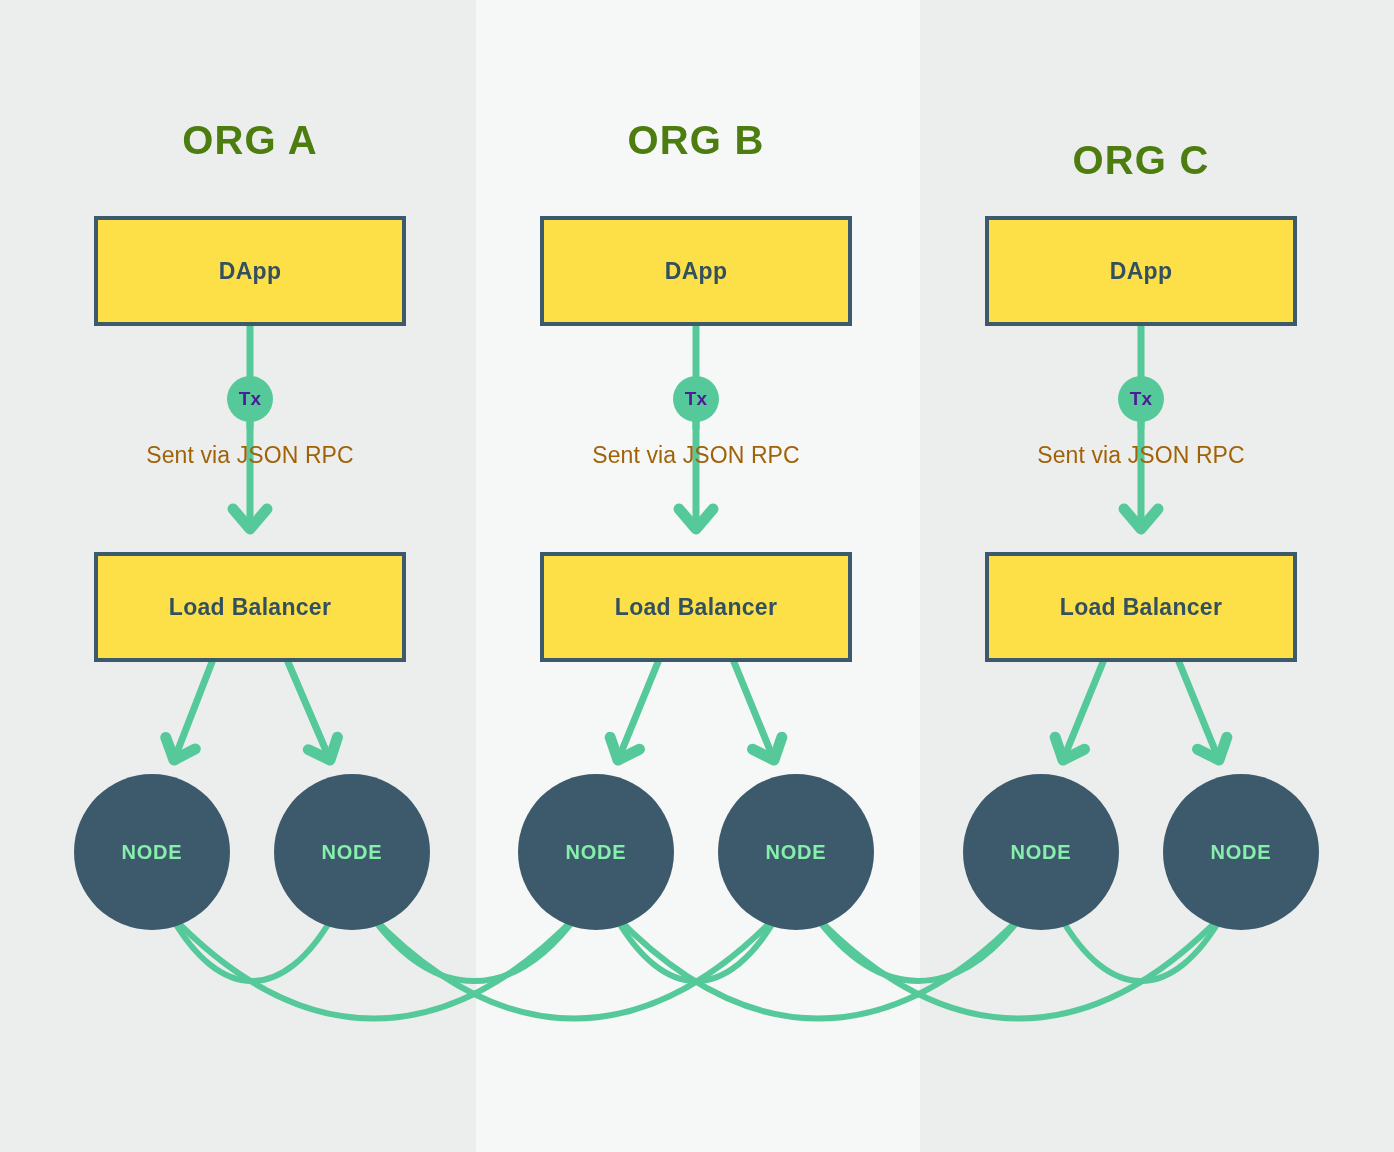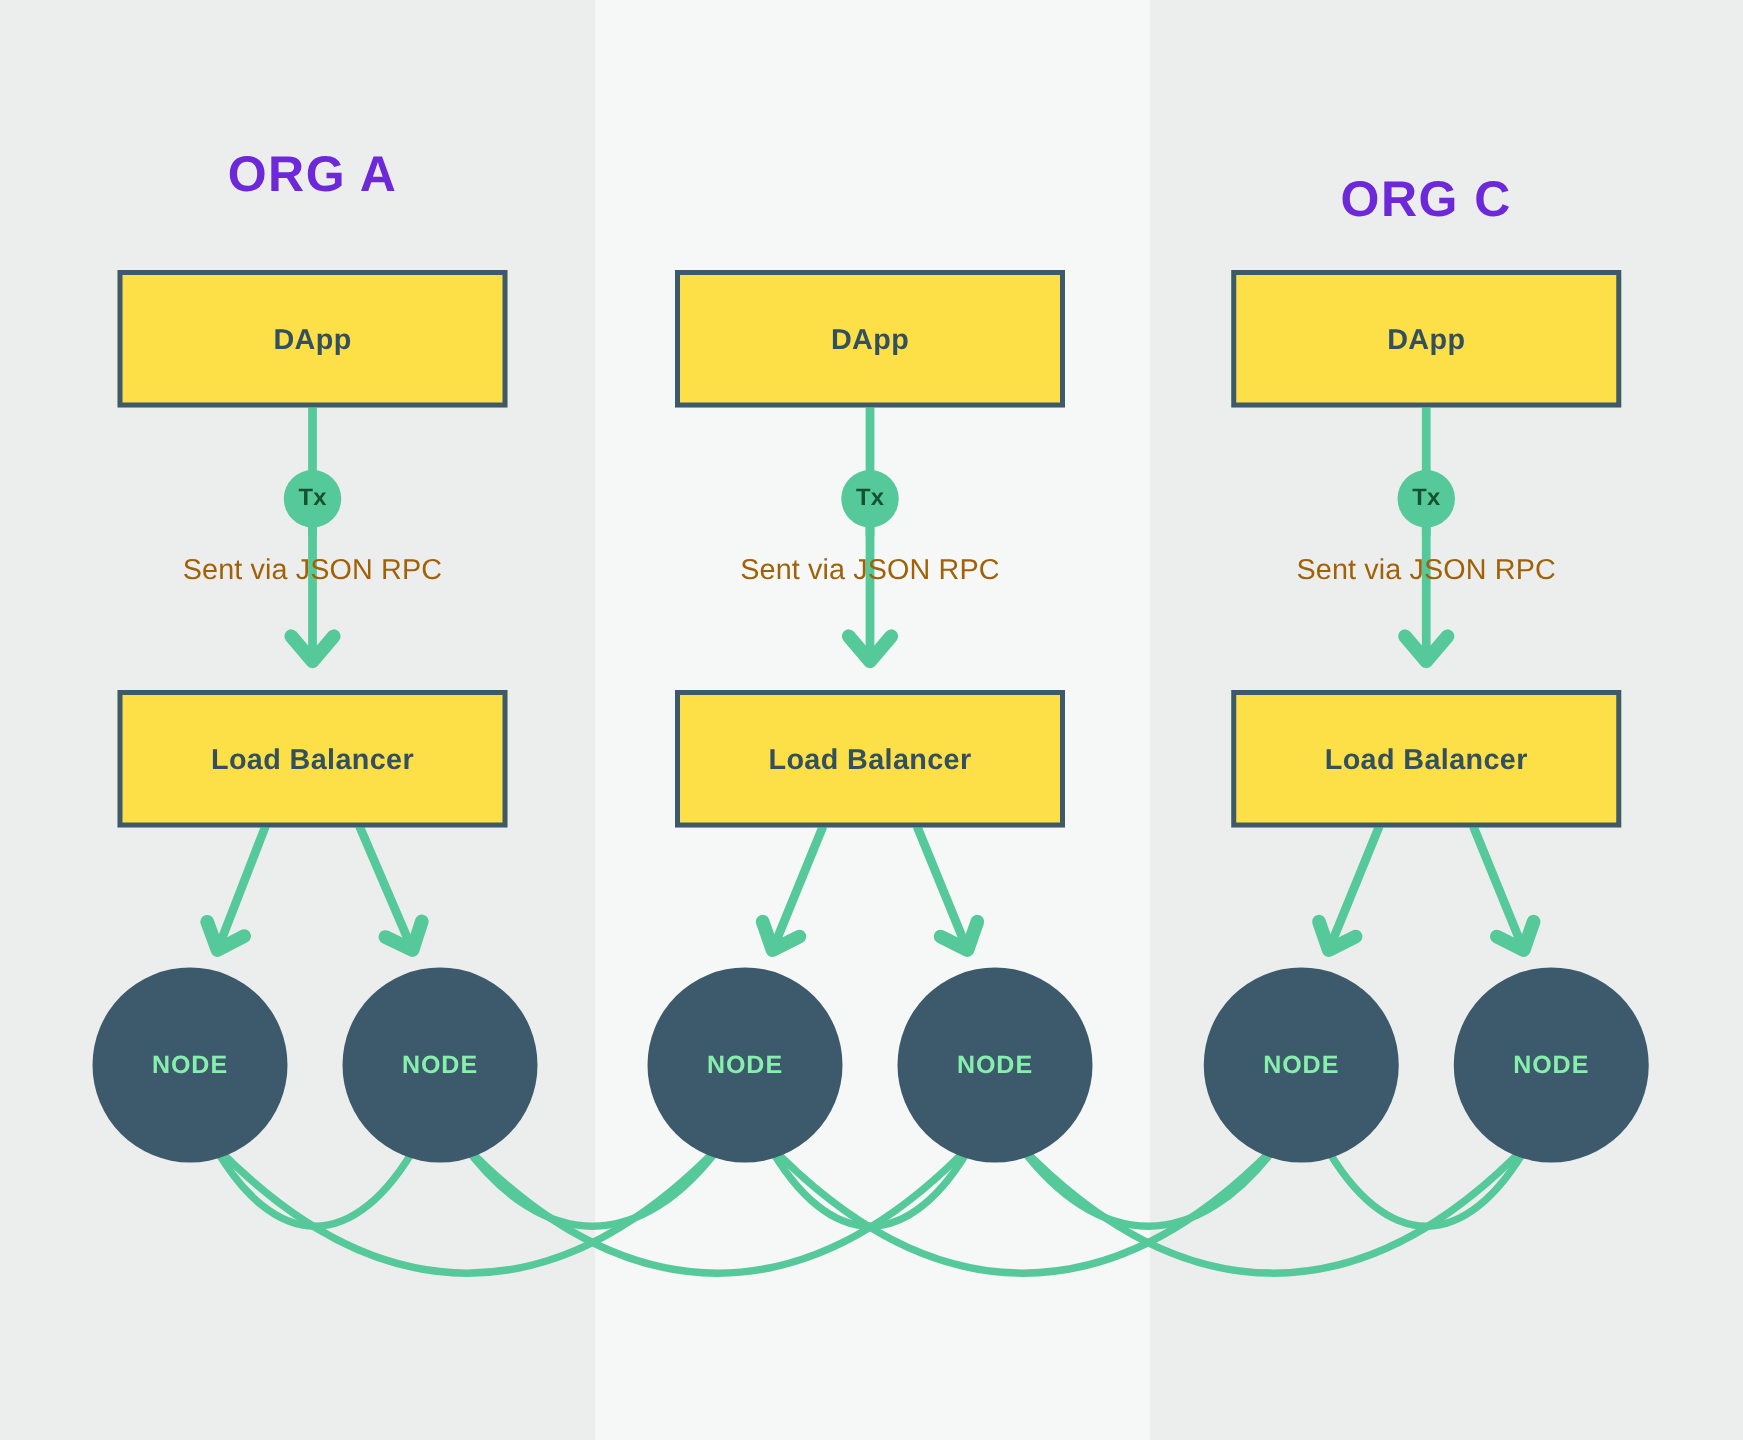--- a/index.html
+++ b/index.html
@@ -27,21 +27,21 @@
     width: 1394px;
     height: 1152px;
     pointer-events: none;
   }
   .org-title {
     position: absolute;
     text-align: center;
     font-size: 40px;
     font-weight: bold;
     letter-spacing: 1.2px;
-    color: #6d28d9;
+    color: #4d7c0f;
     width: 320px;
     top: 118px;
   }
   .flow-box {
     position: absolute;
     background: #fde047;
     border: 4px solid #3D5A6C;
     display: flex;
     align-items: center;
     justify-content: center;
@@ -61,21 +61,21 @@
   }
   .tx-badge {
     position: absolute;
     width: 46px;
     height: 46px;
     border-radius: 50%;
     background: #56C99B;
     display: flex;
     align-items: center;
     justify-content: center;
-    color: #14532d;
+    color: #4c1d95;
     font-size: 19px;
     font-weight: bold;
     letter-spacing: 0.2px;
   }
   .node-circle {
     position: absolute;
     width: 156px;
     height: 156px;
     border-radius: 50%;
     background: #3D5A6C;
@@ -129,20 +129,21 @@
       <line x1="1179" y1="662" x2="1219" y2="760" stroke="#56C99B" stroke-width="7" stroke-linecap="round"></line>
       <path d="M 1197.5297230594242 749.2749261962921 L 1219 760 L 1226.8332308114332 737.3143107873088" fill="none" stroke="#56C99B" stroke-width="11" stroke-linecap="round" stroke-linejoin="round"></path>
     </svg>
 
   <div class="org-title" id="title-0" style="left: 90px;">ORG A</div>
   <div class="flow-box" id="dapp-0" style="left: 94px; top: 216px; width: 312px; height: 110px;">DApp</div>
   <div class="tx-badge" id="tx-0" style="left: 227px; top: 376px;">Tx</div>
   <div class="rpc-label" id="rpc-0" style="left: 90px; top: 442px;">Sent via JSON RPC</div>
   <div class="flow-box" id="lb-0" style="left: 94px; top: 552px; width: 312px; height: 110px;">Load Balancer</div>
 
+  <div class="org-title" id="title-1" style="left: 536px;">ORG B</div>
   <div class="flow-box" id="dapp-1" style="left: 540px; top: 216px; width: 312px; height: 110px;">DApp</div>
   <div class="tx-badge" id="tx-1" style="left: 673px; top: 376px;">Tx</div>
   <div class="rpc-label" id="rpc-1" style="left: 536px; top: 442px;">Sent via JSON RPC</div>
   <div class="flow-box" id="lb-1" style="left: 540px; top: 552px; width: 312px; height: 110px;">Load Balancer</div>
 
   <div class="org-title" id="title-2" style="left: 981px; margin-top: 20px;">ORG C</div>
   <div class="flow-box" id="dapp-2" style="left: 985px; top: 216px; width: 312px; height: 110px;">DApp</div>
   <div class="tx-badge" id="tx-2" style="left: 1118px; top: 376px;">Tx</div>
   <div class="rpc-label" id="rpc-2" style="left: 981px; top: 442px;">Sent via JSON RPC</div>
   <div class="flow-box" id="lb-2" style="left: 985px; top: 552px; width: 312px; height: 110px;">Load Balancer</div>

